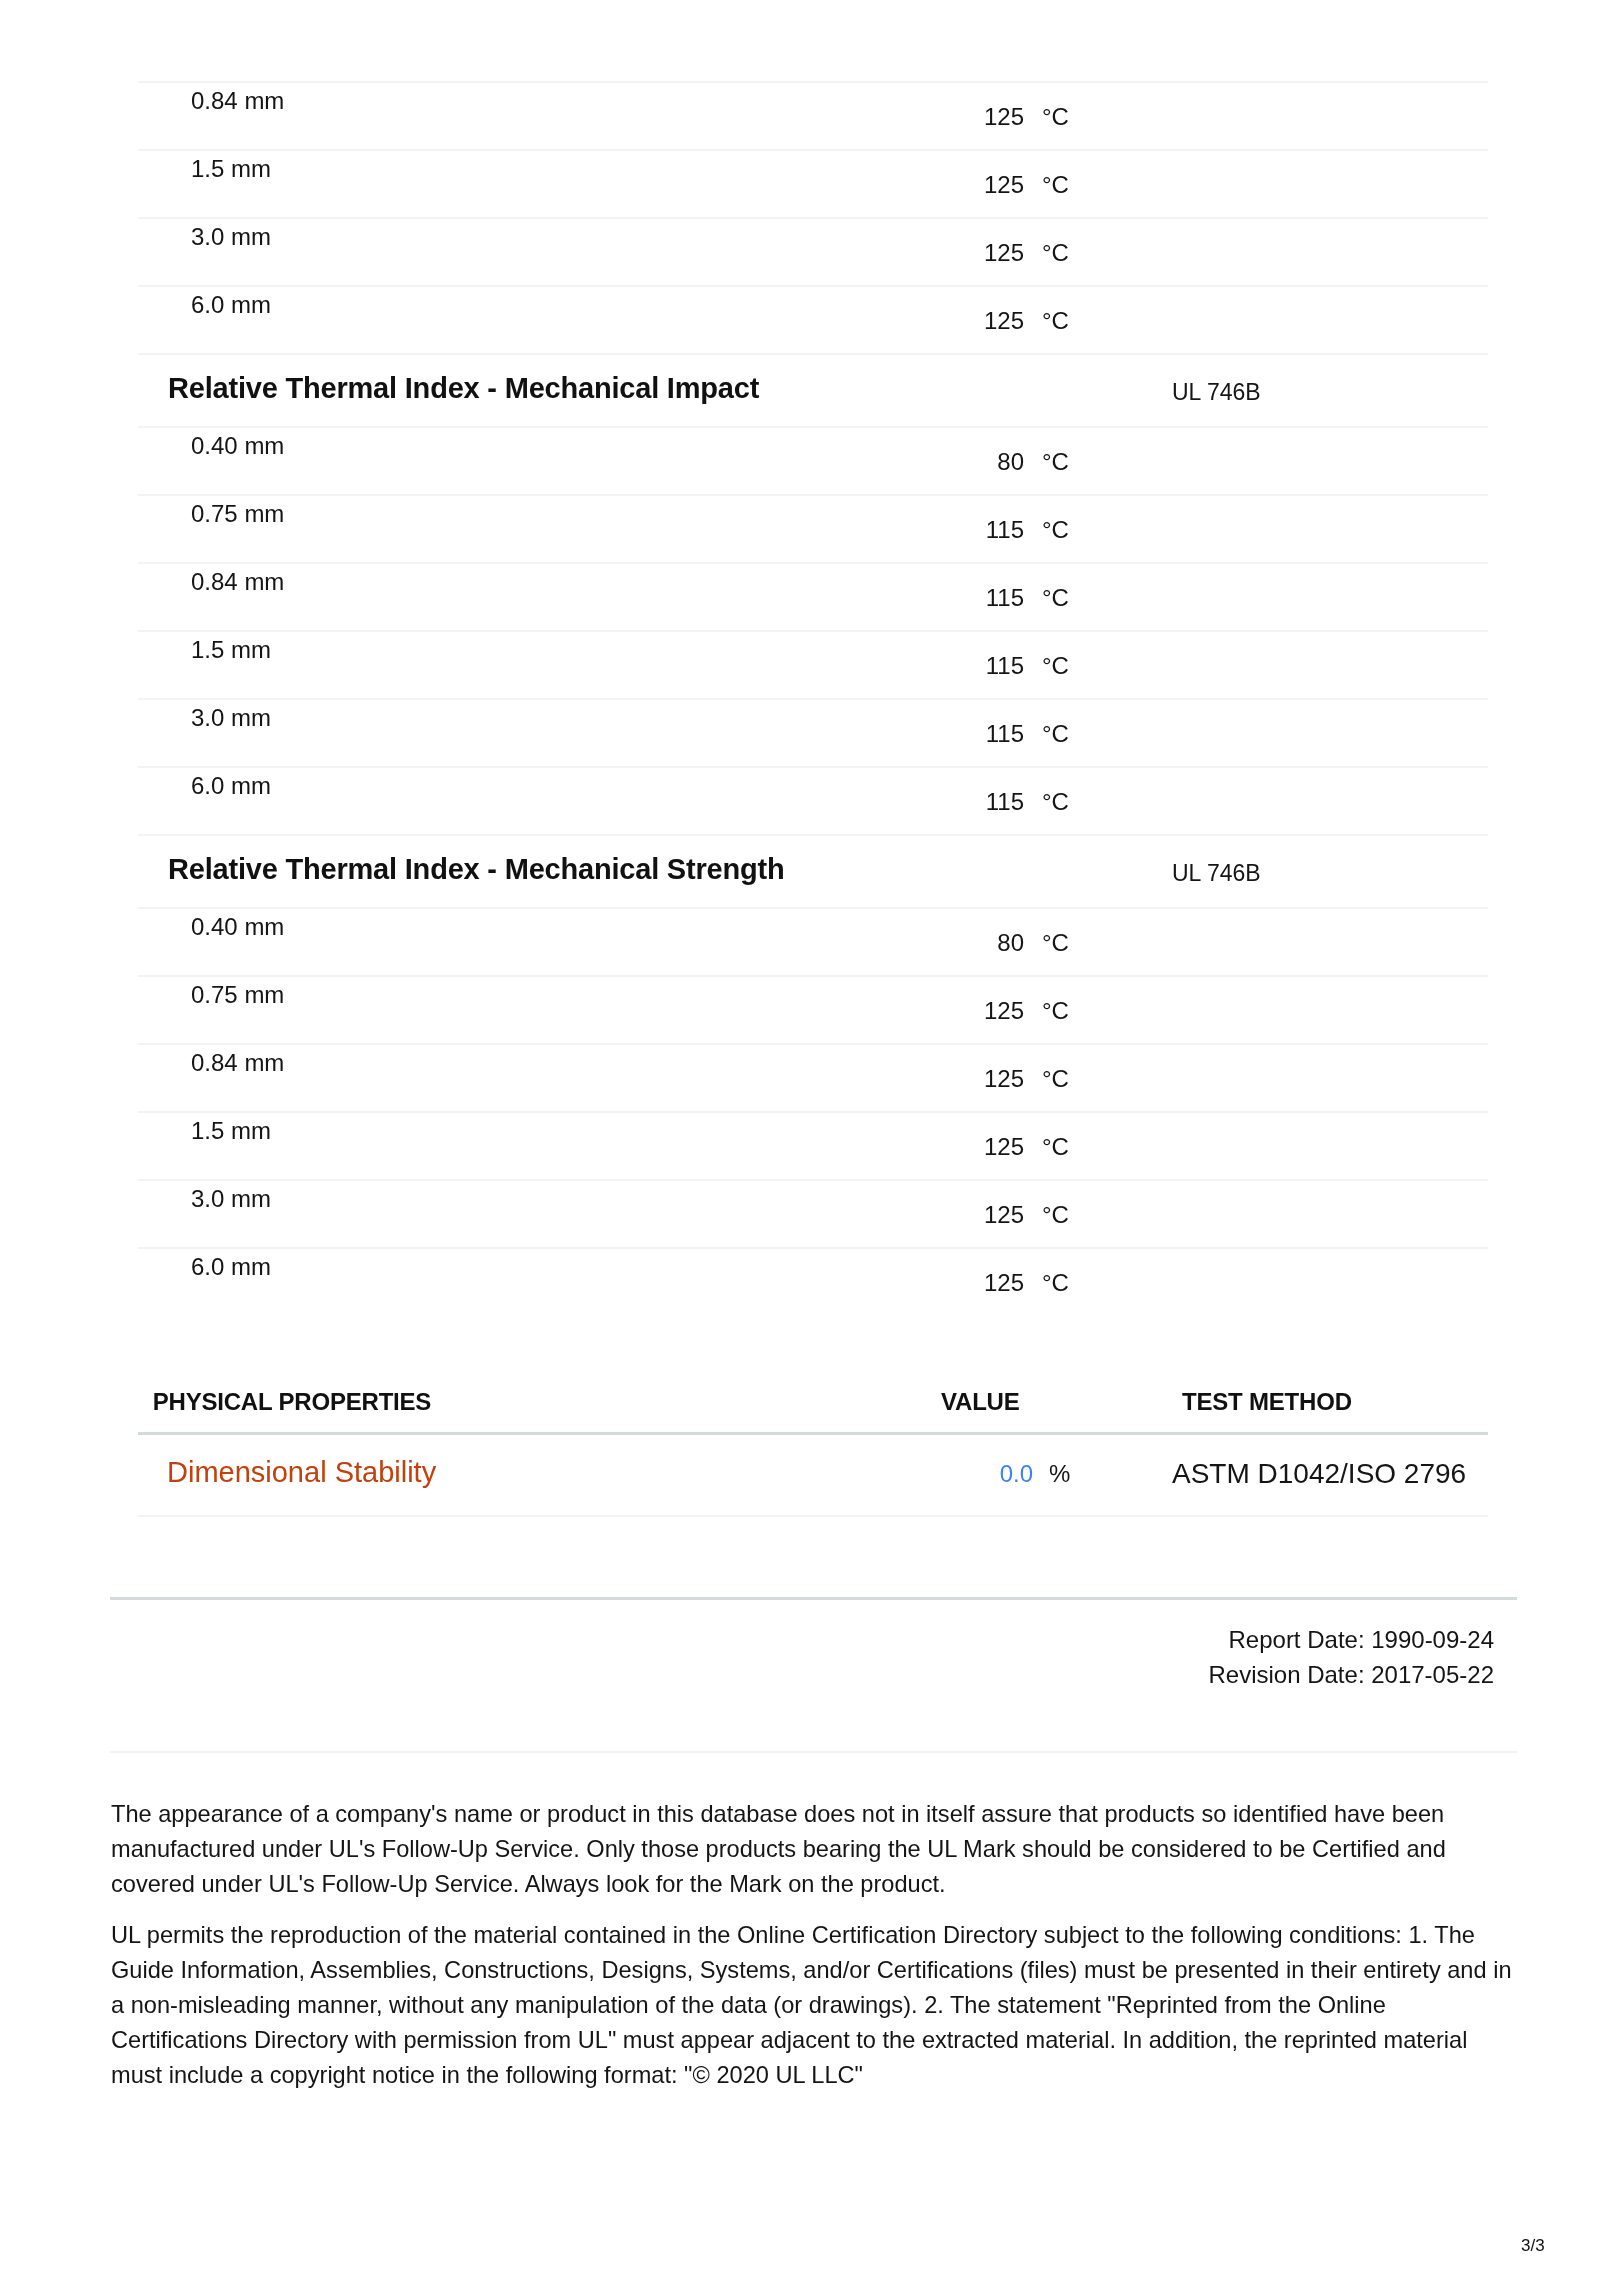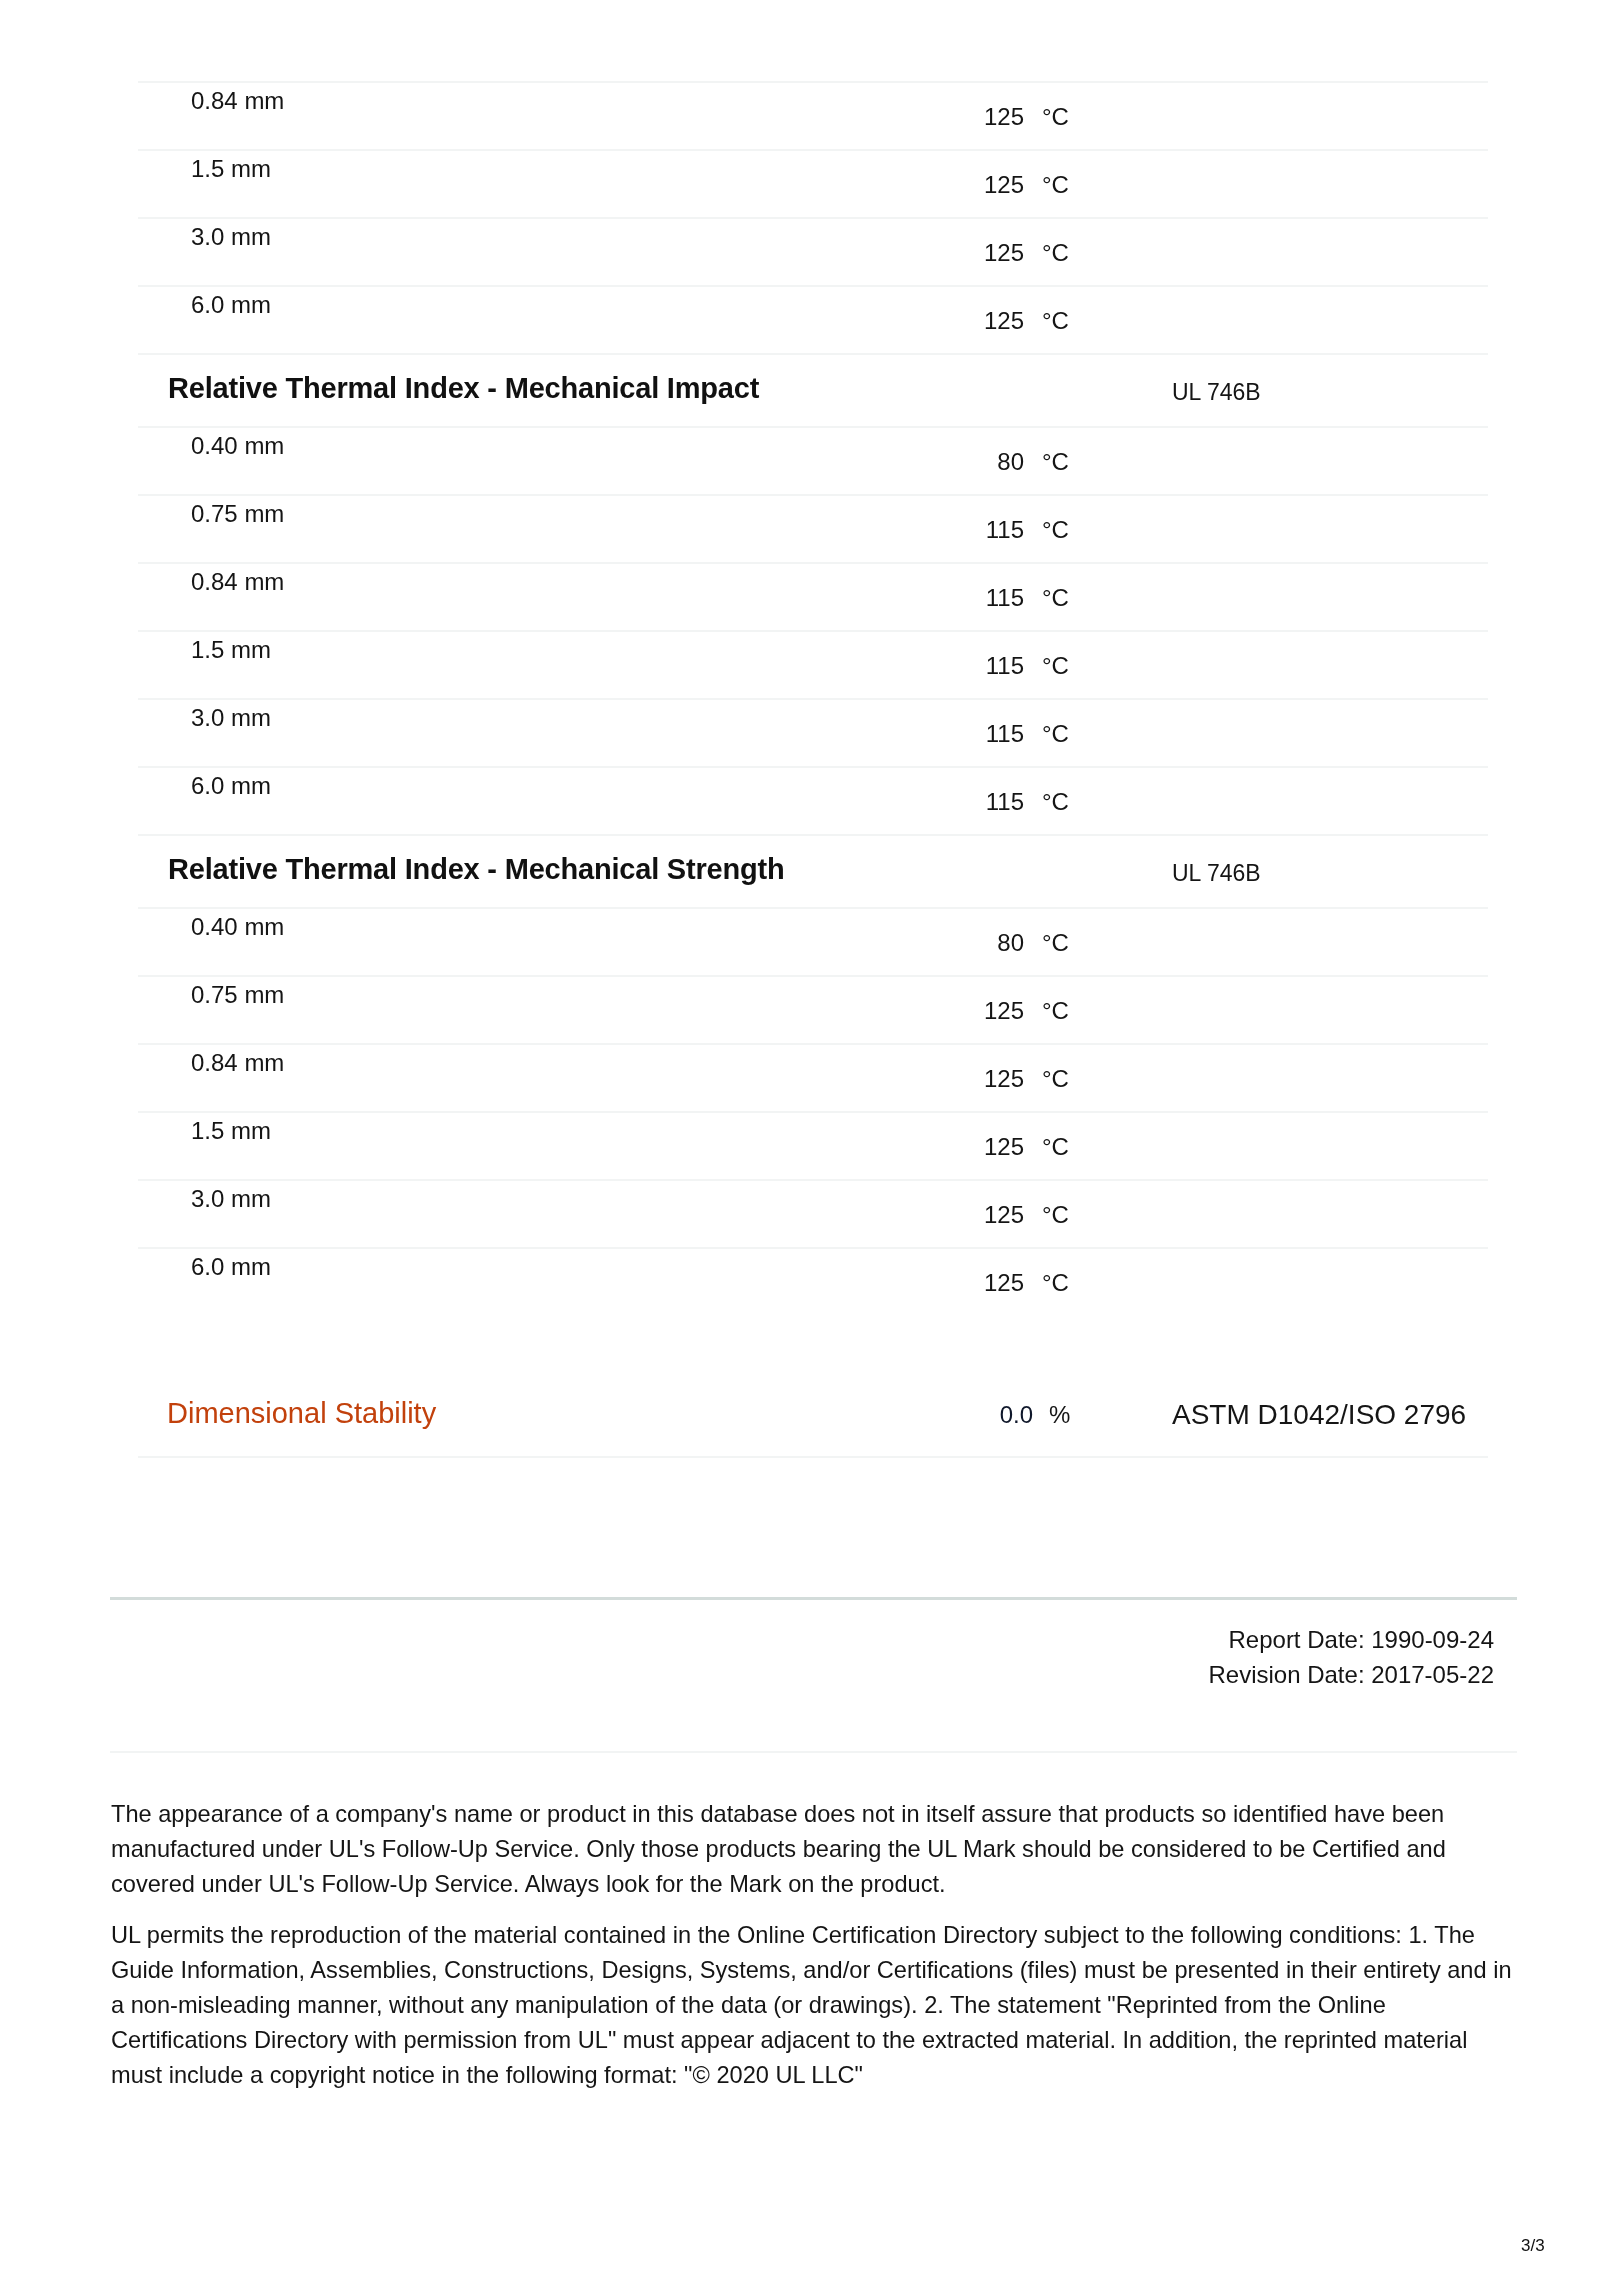--- a/index.html
+++ b/index.html
@@ -40,21 +40,21 @@
   .ph-val { left: 803px; }
   .ph-method { left: 1044px; }
   .phys-row { position: relative; height: 80px; border-bottom: 2.3px solid #f2f4f4; }
   .phys-row.last { border-bottom: none; height: 77px; }
   .phys-row .pname {
     position: absolute; left: 29px; top: 20px; font-size: 29px; line-height: 34px;
     font-weight: 500; color: #c2410c;
   }
   .phys-row .pval {
     position: absolute; right: 455px; width: 155px; text-align: right; top: 25px;
-    font-size: 24px; line-height: 28px; color: #0f172a;
+    font-size: 24px; line-height: 28px; color: #3b82f6;
   }
   .phys-row .punit {
     position: absolute; left: 911px; top: 25px; font-size: 24px; line-height: 28px; color: #151515;
   }
   .phys-row .pmethod {
     position: absolute; left: 1034px; top: 25px; font-size: 28px; line-height: 28px; color: #151515;
   }
 
   .thick-divider { position: absolute; left: 110px; width: 1407px; top: 1597px; height: 3.1px; background: #d3dcda; }
   .dates { position: absolute; right: 128px; top: 1622px; text-align: right; font-size: 24px; line-height: 35px; color: #151515; }
@@ -157,20 +157,25 @@
     <span class="unit">°C</span>
   </div>
   <div class="row last">
     <span class="thick">6.0 mm</span>
     <span class="val">125</span>
     <span class="unit">°C</span>
   </div>
 </div>
 
 <div class="phys">
+  <div class="phys-head">
+    <span class="ph-prop">PHYSICAL PROPERTIES</span>
+    <span class="ph-val">VALUE</span>
+    <span class="ph-method">TEST METHOD</span>
+  </div>
   <div class="phys-row">
     <span class="pname">Dimensional Stability</span>
     <span class="pval">0.0</span>
     <span class="punit">%</span>
     <span class="pmethod">ASTM D1042/ISO 2796</span>
   </div>
 </div>
 
 <div class="thick-divider"></div>
 

